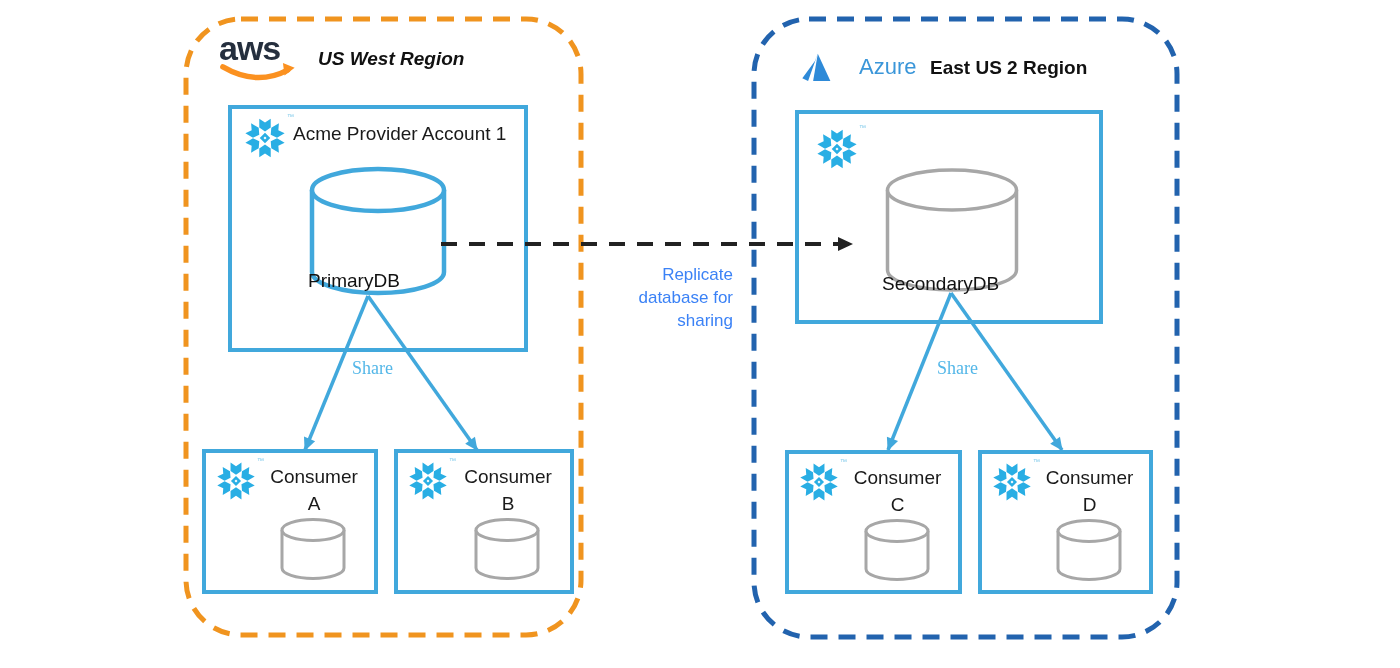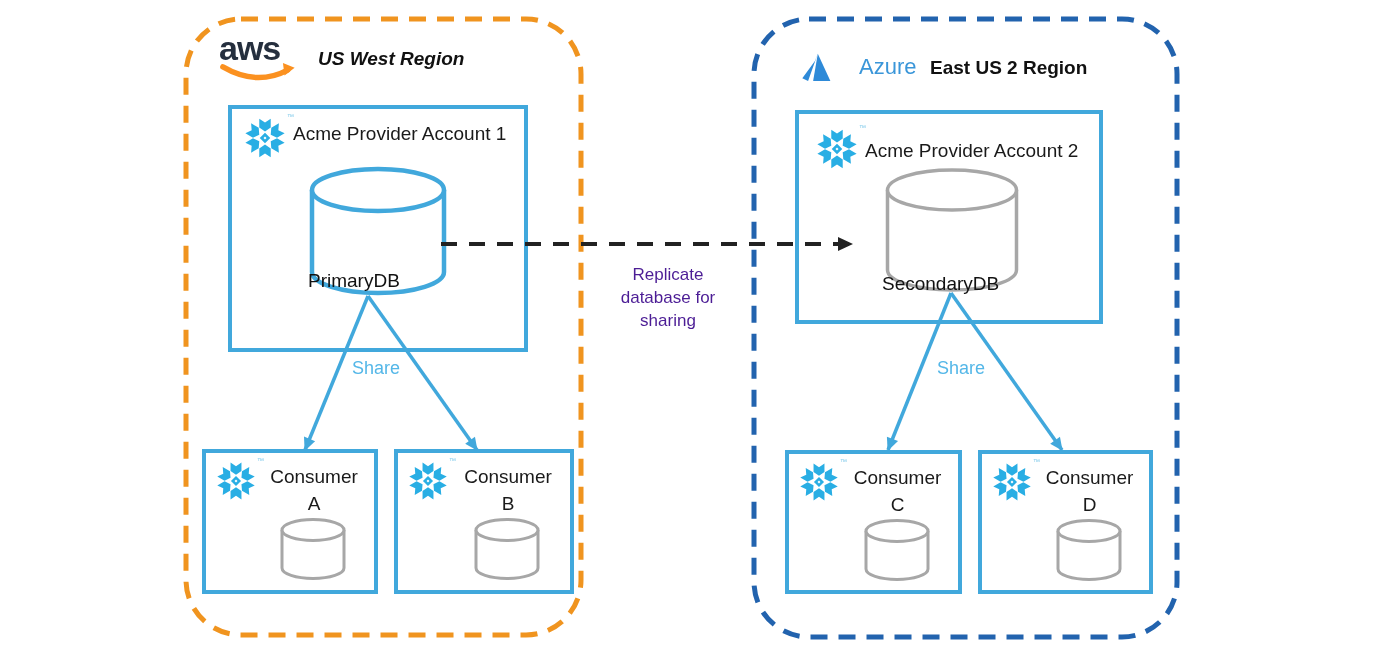--- a/index.html
+++ b/index.html
@@ -17,22 +17,22 @@
   
   .azure-logo{display:flex;align-items:center;gap:25px;z-index:2;}
   .azure-word{font-size:22px;color:#3A96D9;}
   
   .acct-box{background:#fff;border:4px solid #41A8DC;box-sizing:border-box;z-index:2;}
   .sf-wrap{position:absolute;}
   .tm{position:absolute;right:-7px;top:-3px;font-size:7px;color:#7fc9ea;}
   .acct-label{position:absolute;font-size:19px;color:#1a1a1a;font-weight:500;white-space:nowrap;}
   .db-label{position:absolute;font-size:19px;color:#111;text-align:left;z-index:3;margin-top:33px;}
   .consumer-line{position:absolute;left:50px;right:2px;text-align:center;font-size:19px;color:#1a1a1a;font-weight:500;}
-  .share-label{font-size:18px;color:#54B7E8;font-weight:500;z-index:2;white-space:nowrap;}
-  .replicate-label{width:130px;text-align:center;font-size:17px;line-height:23px;color:#4c1d95;z-index:2;}
+  .share-label{font-size:18px;color:#54B7E8;font-weight:500;z-index:2;white-space:nowrap;font-family:Liberation Serif, serif;}
+  .replicate-label{width:130px;text-align:right;font-size:17px;line-height:23px;color:#3b82f6;z-index:2;}
   .cyl{position:absolute;z-index:2;}
 </style>
 </head>
 <body>
 
 <div class="canvas">
 
   <svg width="0" height="0" style="position:absolute" aria-hidden="true">
     <defs>
       <symbol id="sf" viewBox="0 0 100 100">
@@ -105,21 +105,20 @@
     <div class="db-label" style="left:76px;top:128px;width:140px;">PrimaryDB</div>
   </div>
 
   <div class="abs acct-box" style="left:795px;top:110px;width:308px;height:214px;">
     <span class="sf-wrap" style="left:16px;top:13px;width:44px;height:44px;">
       <svg width="44" height="44">
           <use href="#sf"></use>
         </svg>
       <span class="tm">™</span>
     </span>
-    <div class="acct-label" style="left:66px;top:26px;">Acme Provider Account 2</div>
     <svg class="cyl" style="left:85px;top:53px;" width="136" height="128" viewBox="0 0 136 128">
       <path d="M3.5,23 L3.5,103 A64.5,20 0 0 0 132.5,103 L132.5,23" fill="#fff" stroke="#A7A7A7" stroke-width="3.5"></path>
       <ellipse cx="68" cy="23" rx="64.5" ry="20" fill="#fff" stroke="#A7A7A7" stroke-width="3.5"></ellipse>
     </svg>
     <div class="db-label" style="left:83px;top:126px;width:140px;">SecondaryDB</div>
   </div>
 
   <div class="abs share-label" style="left:352px;top:358px;">Share</div>
   <div class="abs share-label" style="left:937px;top:358px;">Share</div>
 

